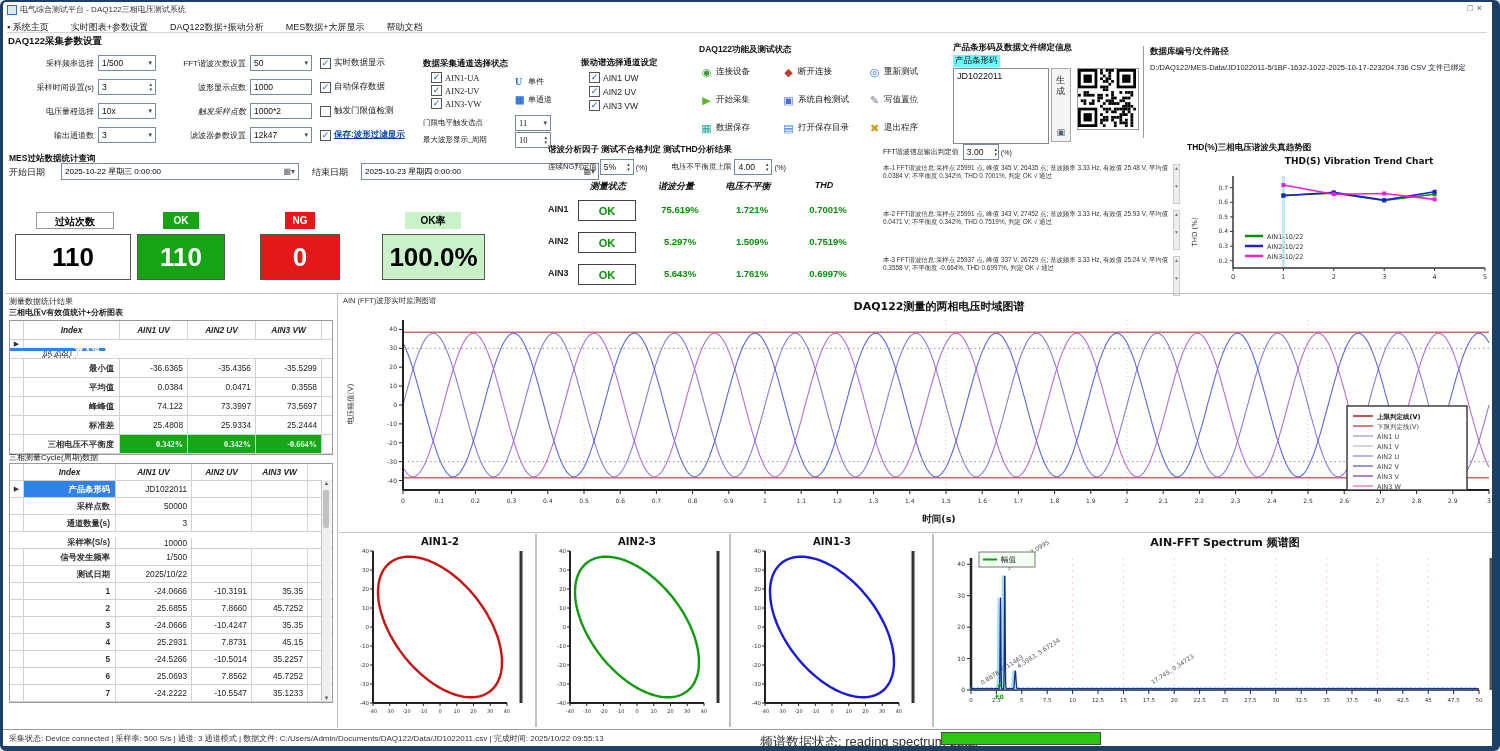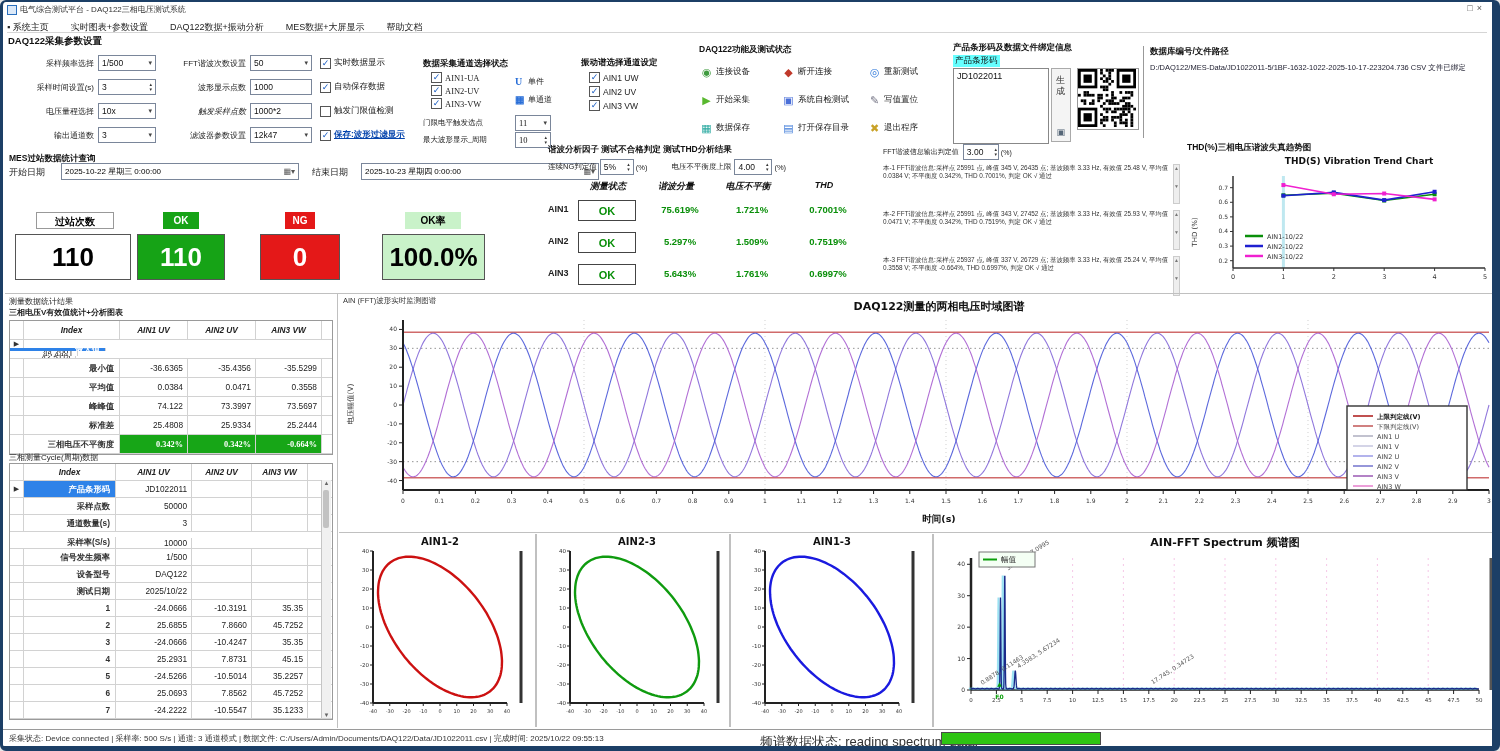--- a/index.html
+++ b/index.html
@@ -665,27 +665,20 @@
       </div>
       <div class="drow" style="height: 16px;">
         <div class="dcell marker"></div>
         <div class="dcell lab" style="width: 92px;">信号发生频率</div>
         <div class="dcell num" style="width: 76px;">1/500</div>
         <div class="dcell num" style="width: 60px;"></div>
         <div class="dcell num" style="width: 56px;"></div>
       </div>
       <div class="drow" style="height: 16px;">
         <div class="dcell marker"></div>
-        <div class="dcell lab" style="width: 92px;">设备型号</div>
-        <div class="dcell num" style="width: 76px;">DAQ122</div>
-        <div class="dcell num" style="width: 60px;"></div>
-        <div class="dcell num" style="width: 56px;"></div>
-      </div>
-      <div class="drow" style="height: 16px;">
-        <div class="dcell marker"></div>
         <div class="dcell lab" style="width: 92px;">测试日期</div>
         <div class="dcell num" style="width: 76px;">2025/10/22</div>
         <div class="dcell num" style="width: 60px;"></div>
         <div class="dcell num" style="width: 56px;"></div>
       </div>
       <div class="drow" style="height: 16px;">
         <div class="dcell marker"></div>
         <div class="dcell lab" style="width: 92px;">1</div>
         <div class="dcell num" style="width: 76px;">-24.0666</div>
         <div class="dcell num" style="width: 60px;">-10.3191</div>

